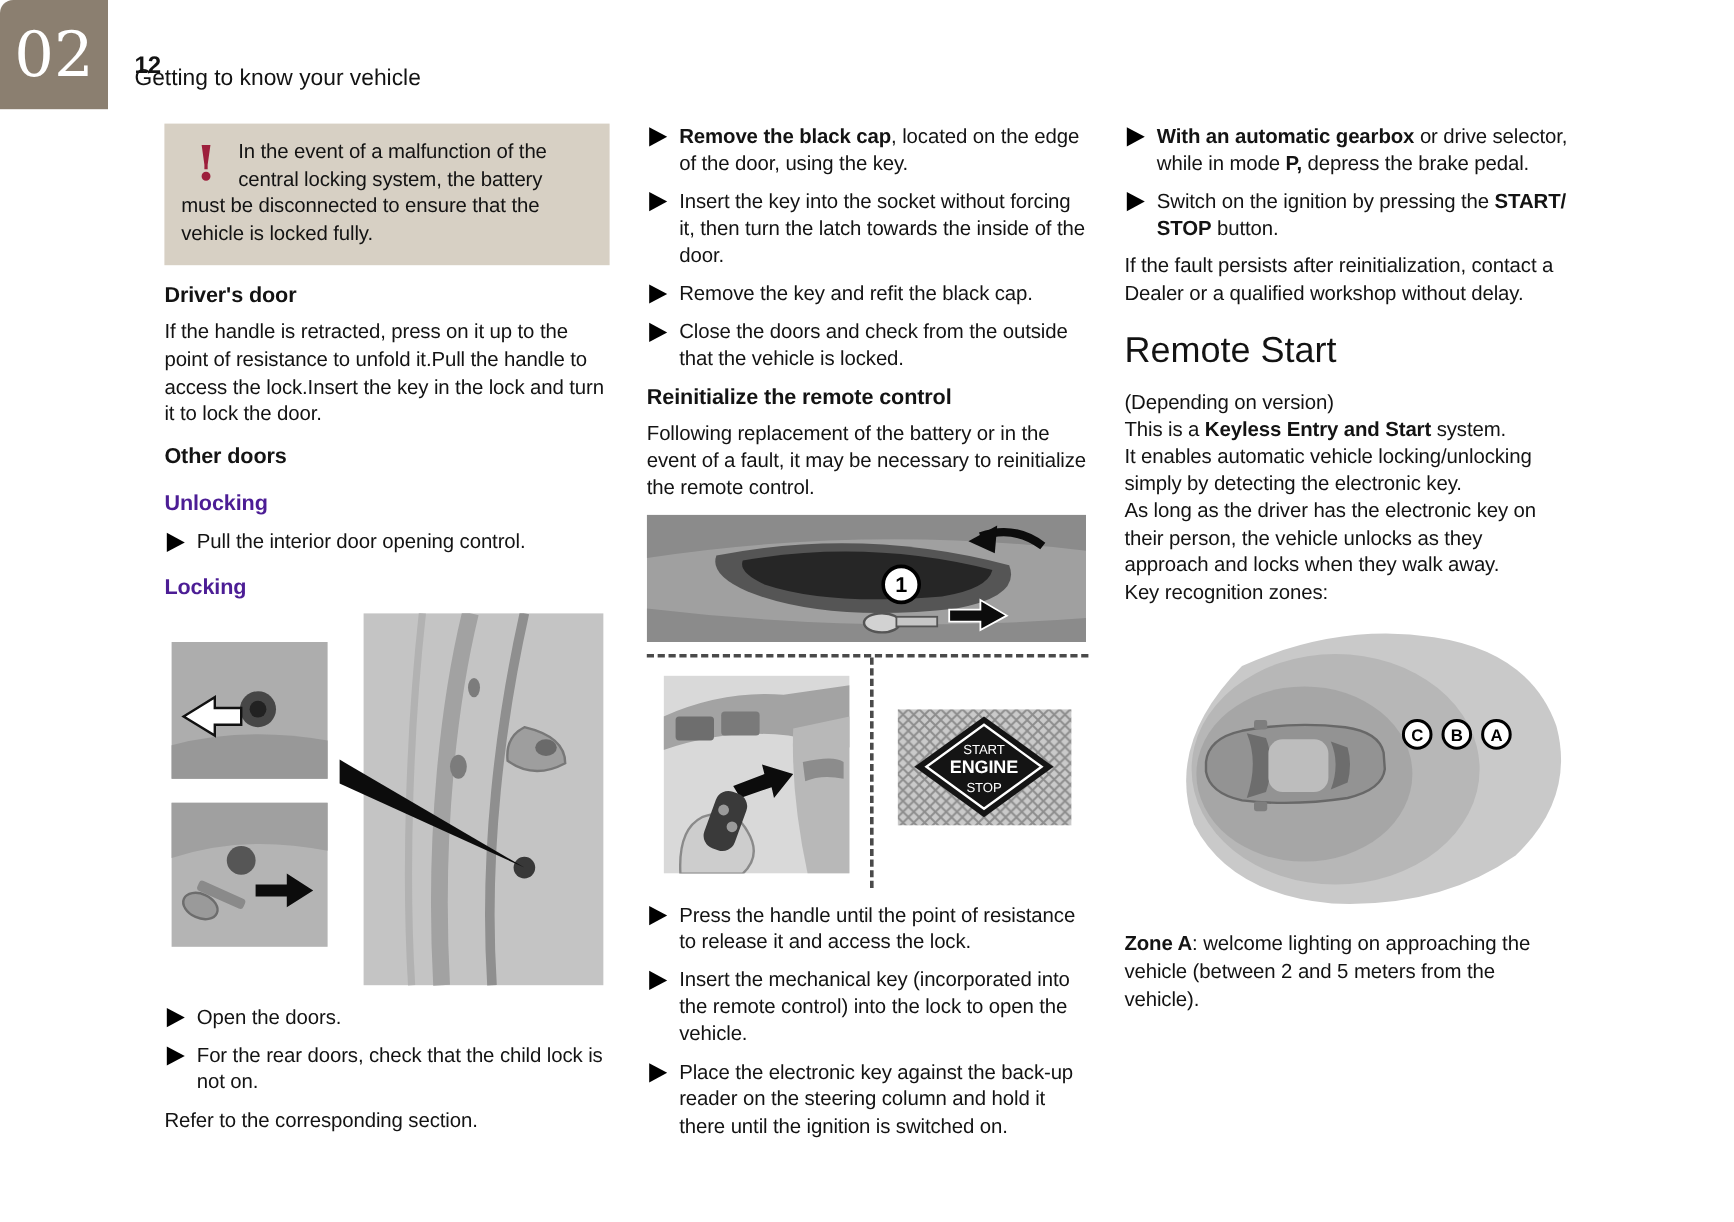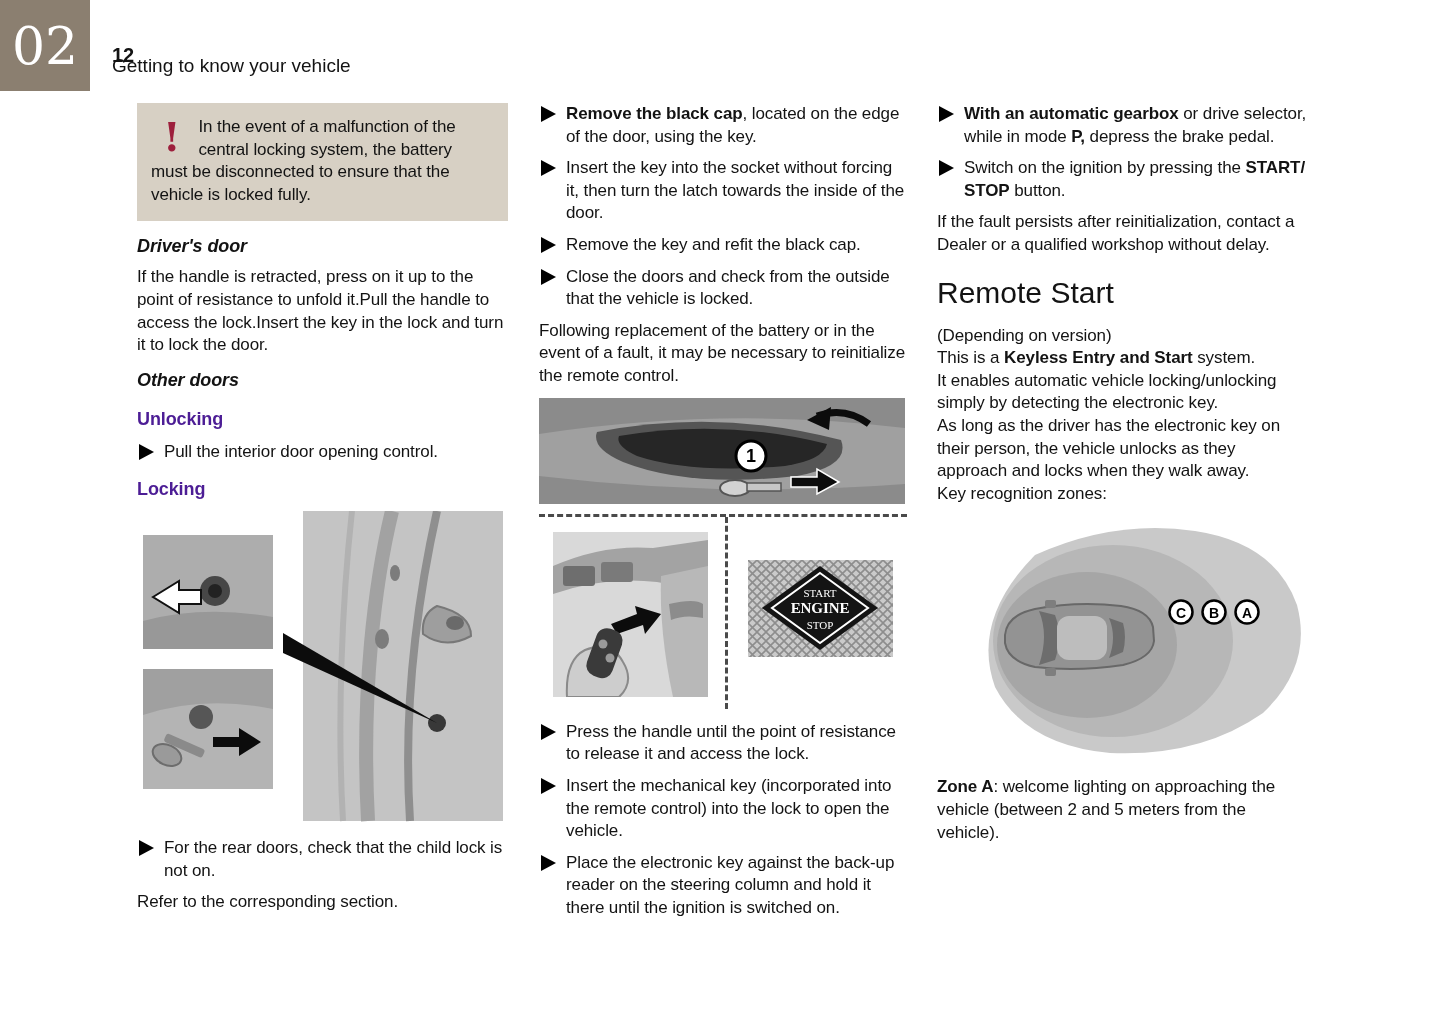--- a/index.html
+++ b/index.html
@@ -1,57 +1,57 @@
 <!DOCTYPE html>
 <html><head>
 <meta charset="utf-8">
 <style>
   * { margin:0; padding:0; box-sizing:border-box; }
   html, body { width:1445px; height:1018px; }
   body { font-family:"Liberation Sans", sans-serif; background:#ffffff; color:#131313; }
-  .page { position:relative; width:1445px; height:1018px; background:#fff; overflow:hidden; }
+  .page { position:relative; width:1445px; height:1018px; background:#fff; overflow:hidden;border-radius:11px; }
 
   
   .chapter-tab { position:absolute; left:0; top:0; width:90px; height:91px; background:#8b7f70;
                  color:#fff; display:flex; align-items:center; justify-content:center;
                  font-family:"DejaVu Serif", serif; font-size:52px; font-weight:400; }
   .page-num { position:absolute; left:112px; top:44px; font-size:20px; font-weight:bold; }
   .section-title { position:absolute; left:112px; top:55px; font-size:19px; }
 
   
   .col { position:absolute; top:103px; font-size:17px; line-height:1.33; letter-spacing:-0.1px; }
   .col1 { left:137px; width:371px; }
   .col2 { left:539px; width:368px; }
   .col3 { left:937px; width:370px; }
 
   
   .warning { background:#d7d0c4; padding:13px 16px 15px 14px; margin-bottom:14px; }
   .warning .excl { float:left; font-family:"DejaVu Serif", serif; font-size:40px; line-height:0.95;
                    color:#9d1f3c; font-weight:bold; margin:2px 18px 2px 12px; }
 
-  h2.h { font-size:18px; font-weight:bold; margin:12px 0 7px;font-style:italic; }
+  h2.h { font-size:18px; font-weight:bold; margin:12px 0 7px; }
   h2.h:first-of-type { margin-top:0; }
   h3.sub { font-size:18px; font-weight:bold; color:#4c1d95; margin:15px 0 9px; }
   .big-h { font-size:30px; font-weight:400; letter-spacing:0; margin:16px 0 12px; }
 
   p.body { margin:4px 0 10px; }
   p.tight { margin:0; }
 
   .bullet { display:flex; margin:0 0 9px; }
   .tri { flex:0 0 auto; width:0; height:0; border-left:15px solid #000;
          border-top:8px solid transparent; border-bottom:8px solid transparent;
          margin:3px 10px 0 2px; }
   .bt { flex:1; }
   b { font-weight:bold; }
 
   figure { margin:0; line-height:0; }
   .fig-lock { margin:4px 0 14px; }
   .fig-handle { margin:6px 0 0; }
 
-  .reinit-figs { display:flex; border-top:3px dashed #4a4a4a; margin:10px 0 12px;font-family:Liberation Serif, serif; }
+  .reinit-figs { display:flex; border-top:3px dashed #4a4a4a; margin:10px 0 12px; }
   .reinit-left { width:186px; padding:15px 8px 12px 14px; }
   .reinit-right { flex:1; border-left:3px dashed #4a4a4a; padding:43px 0 12px 20px; }
 
   .zones-fig { margin:10px 0 16px 38px; }
   .refer { margin-top:14px; }
   .zone-note { margin-top:18px; }
 </style>
 </head>
 <body>
 
@@ -110,20 +110,24 @@
           <circle cx="64" cy="206" r="12" fill="#565656"></circle>
           <rect x="30" y="222" width="42" height="9" rx="3" fill="#8a8a8a" transform="rotate(24 30 222)"></rect>
           <ellipse cx="30" cy="244" rx="15" ry="10" fill="#9a9a9a" stroke="#6d6d6d" stroke-width="2" transform="rotate(24 30 244)"></ellipse>
           <polygon points="76,226 102,226 102,217 124,231 102,245 102,236 76,236" fill="#0c0c0c"></polygon>
         </g>
       </svg>
     </figure>
 
     <div class="bullet">
       <span class="tri"></span>
+      <span class="bt">Open the doors.</span>
+    </div>
+    <div class="bullet">
+      <span class="tri"></span>
       <span class="bt">For the rear doors, check that the child lock is not on.</span>
     </div>
 
     <p class="body refer">Refer to the corresponding section.</p>
   </section>
 
   <section class="col col2">
 
     <div class="bullet">
       <span class="tri"></span>
@@ -135,20 +139,21 @@
     </div>
     <div class="bullet">
       <span class="tri"></span>
       <span class="bt">Remove the key and refit the black cap.</span>
     </div>
     <div class="bullet">
       <span class="tri"></span>
       <span class="bt">Close the doors and check from the outside that the vehicle is locked.</span>
     </div>
 
+    <h2 class="h">Reinitialize the remote control</h2>
     <p class="body">Following replacement of the battery or in the event of a fault, it may be necessary to reinitialize the remote control.</p>
 
     <figure class="fig-handle">
       <svg width="366" height="106" viewBox="0 0 366 106">
         <rect width="366" height="106" fill="#a0a0a0"></rect>
         <path d="M0 0 h366 v30 q -180 -22 -366 6 z" fill="#8b8b8b"></path>
         <path d="M0 106 h366 v-20 q -180 14 -366 -8 z" fill="#8b8b8b"></path>
         <g>
           <path d="M58 34 Q 180 10 302 42 Q 312 68 258 78 Q 150 90 84 64 Q 52 50 58 34 Z" fill="#555555"></path>
           <path d="M80 38 Q 185 20 288 46 Q 284 62 246 68 Q 152 76 98 58 Q 76 48 80 38 Z" fill="#262626"></path>

